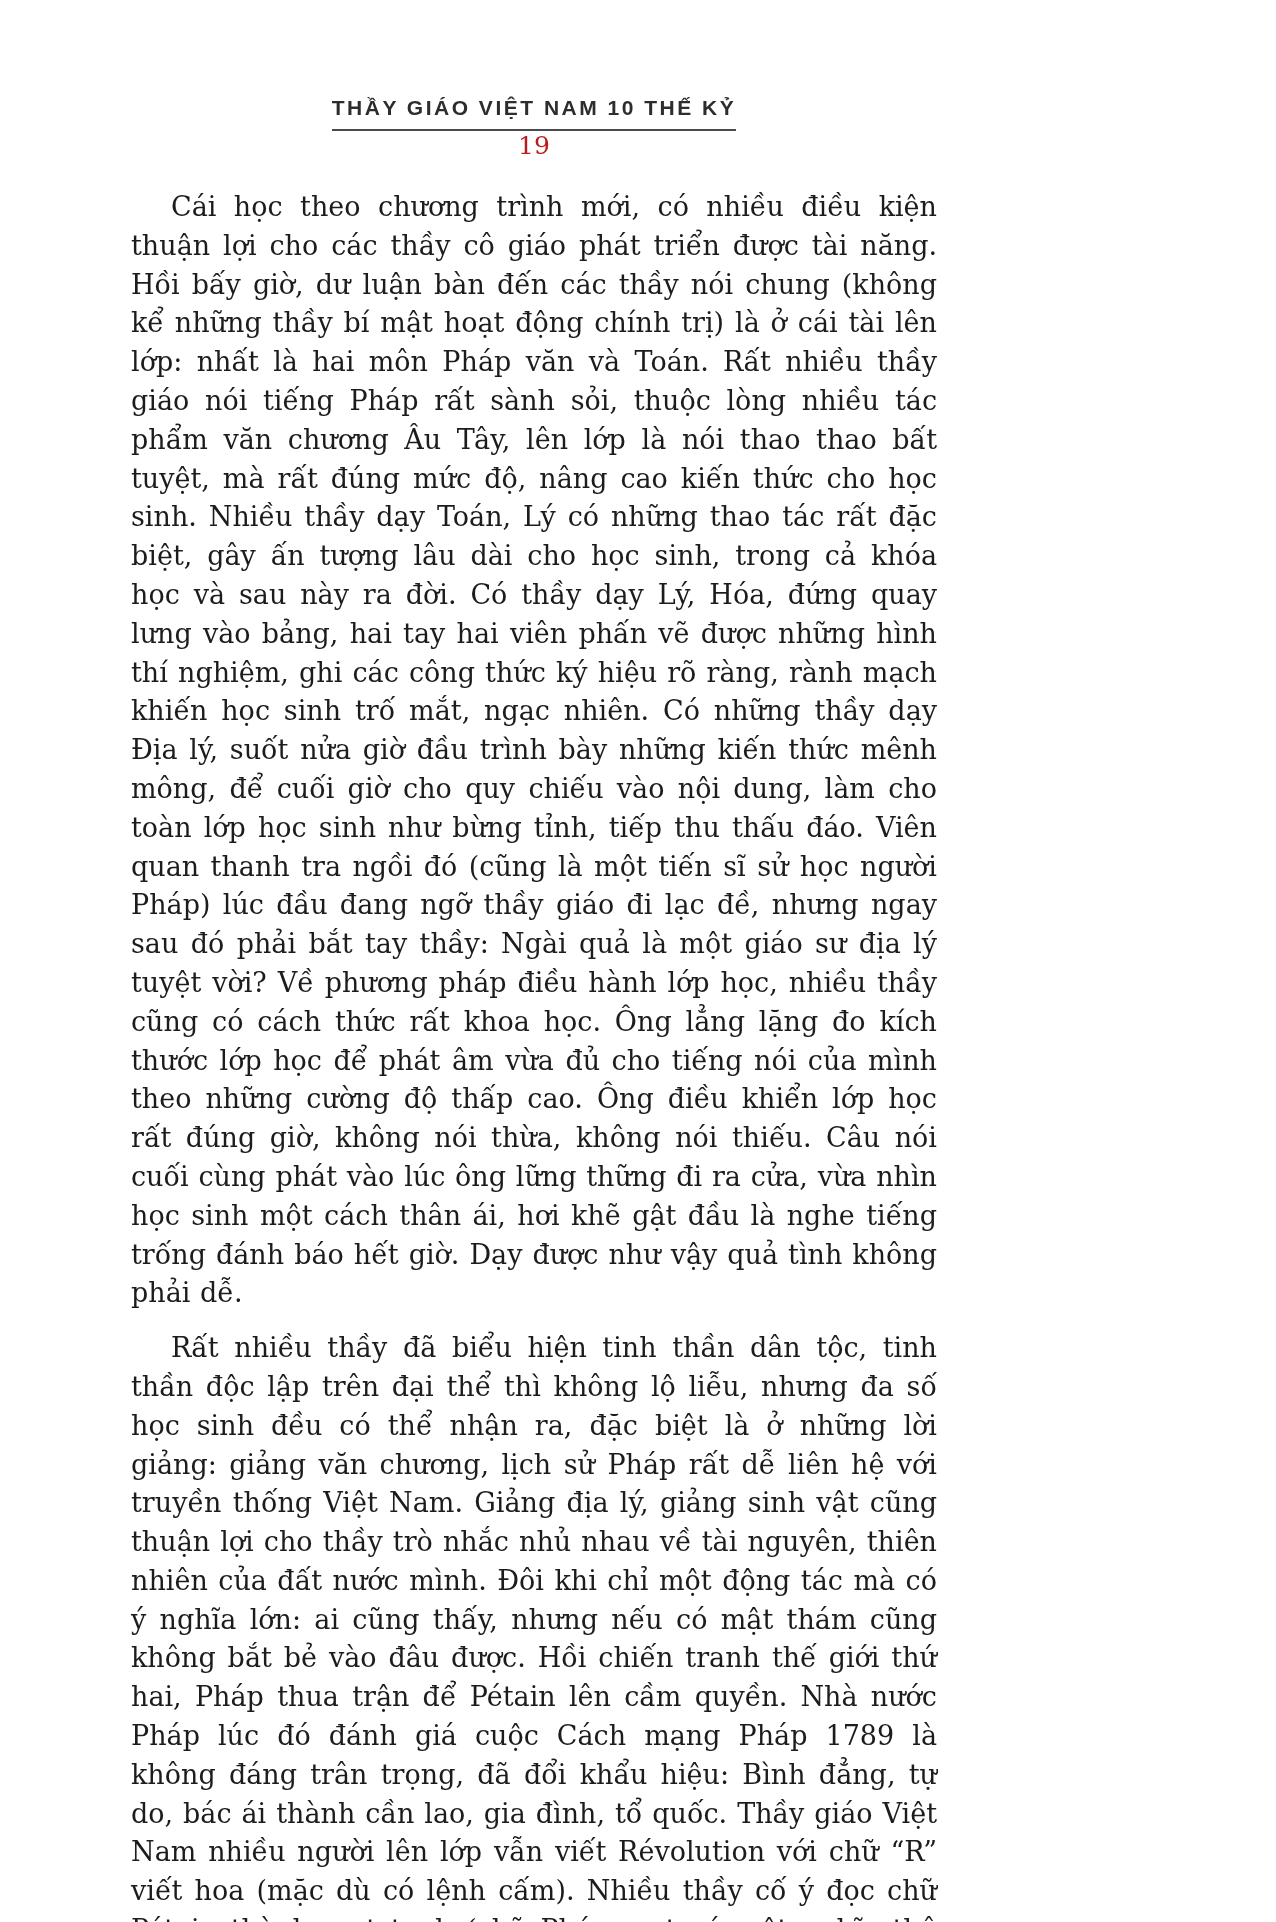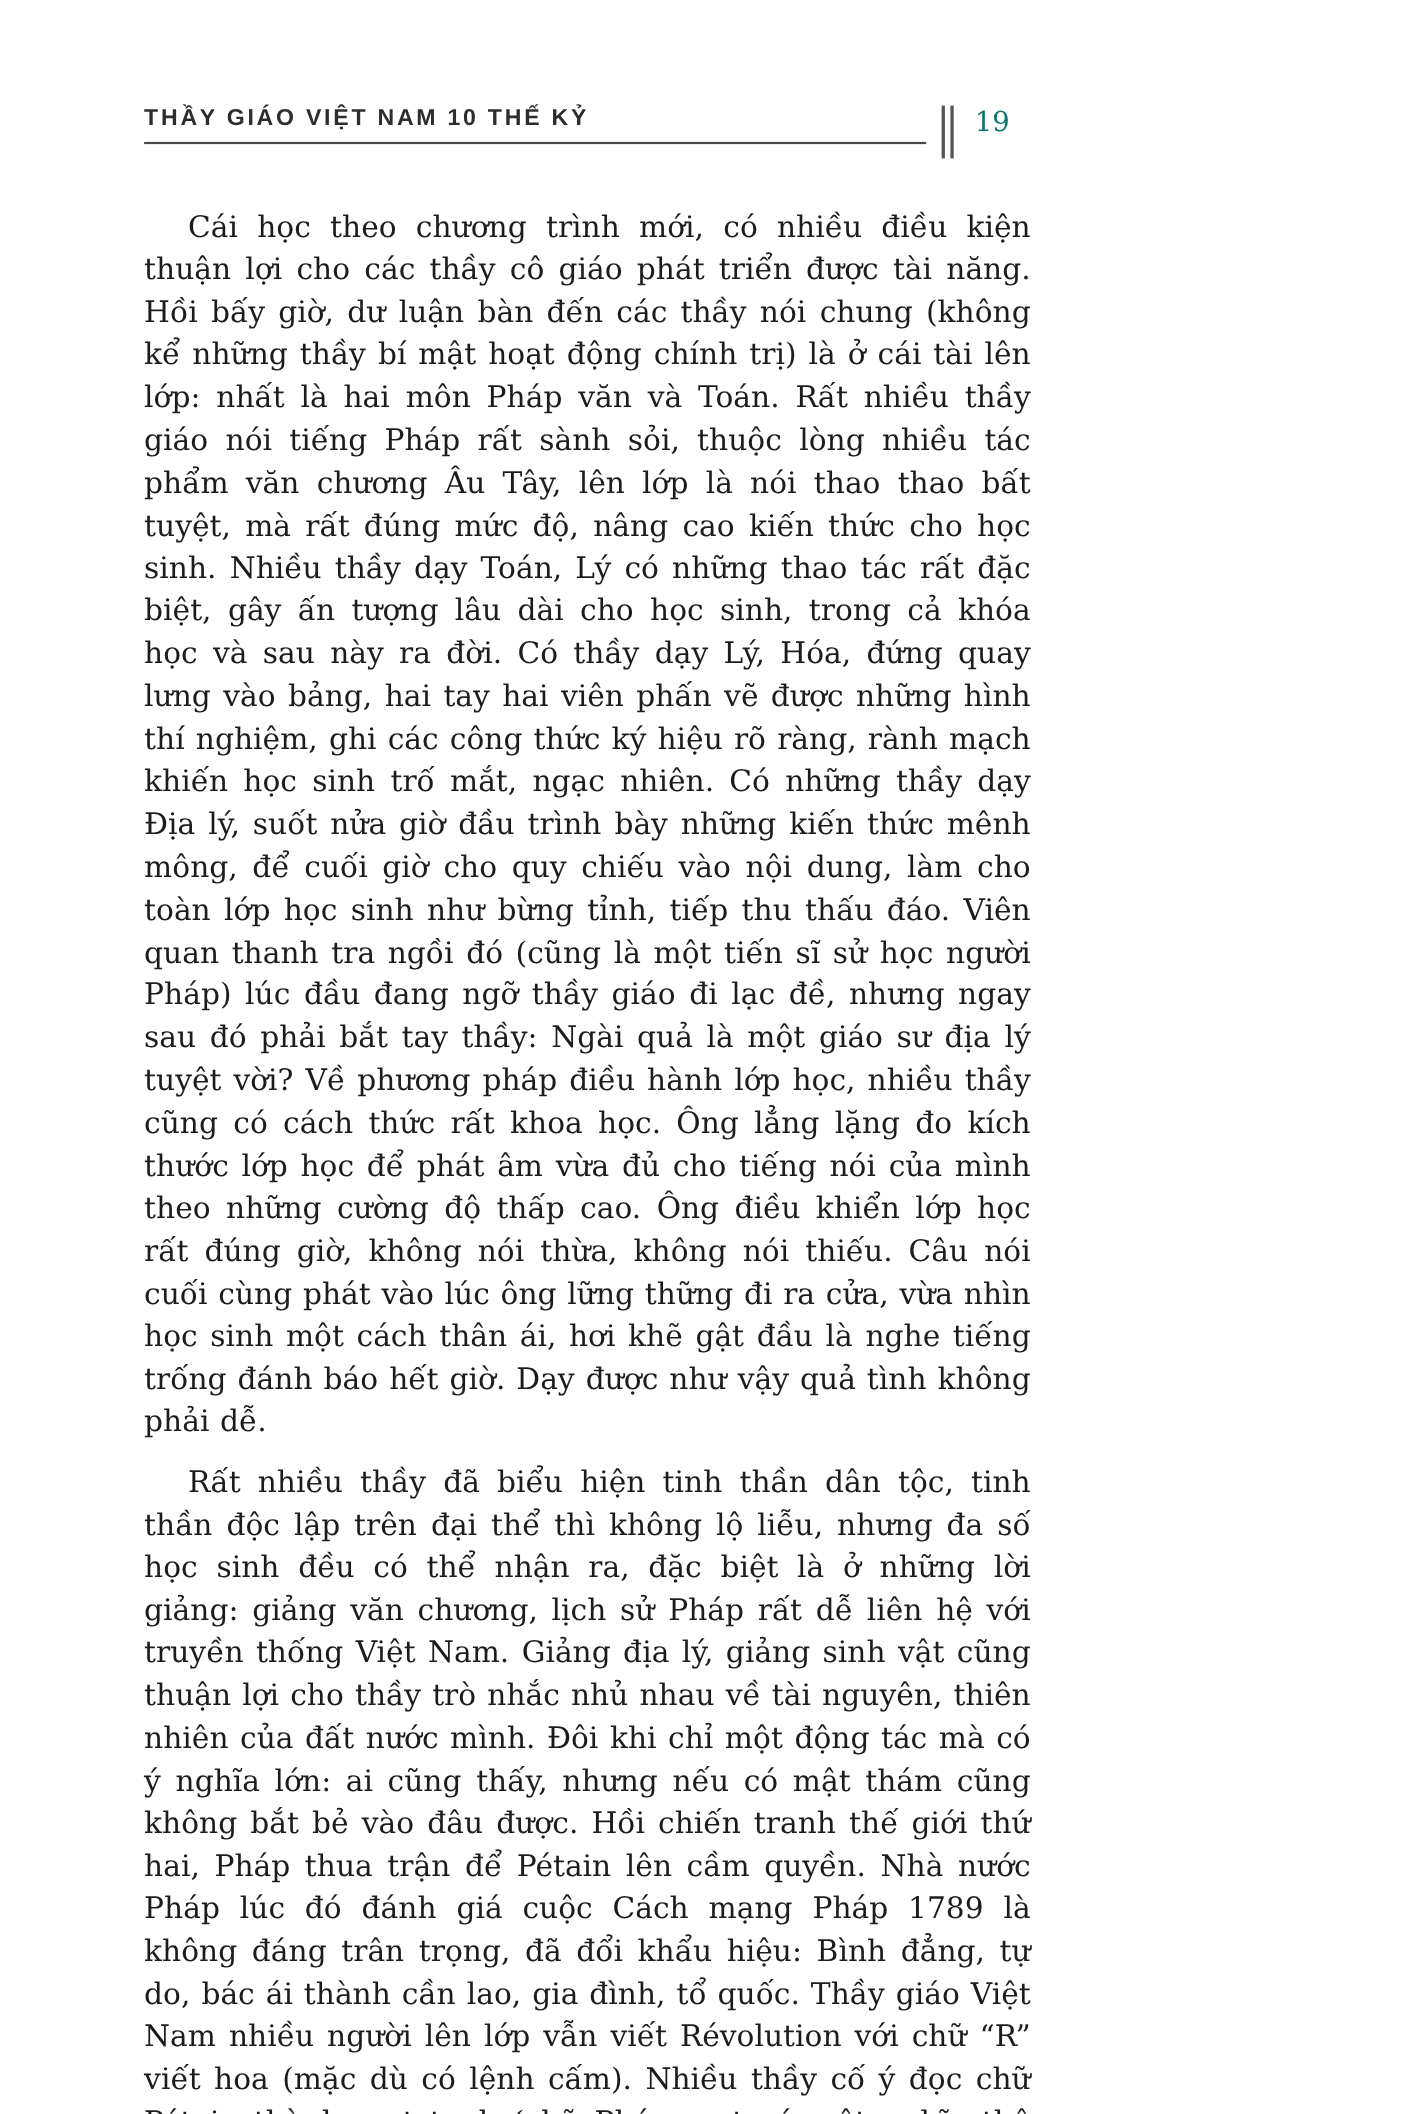--- a/index.html
+++ b/index.html
@@ -20,22 +20,23 @@
   }
   .content-area {
     position: absolute;
     top: 96px;
     left: 131px;
     width: 806px;
   }
   
   .header {
     display: flex;
-    align-items: flex-start;
+    align-items: center;
     height: 50px;
+    flex-direction: column;
   }
   .header-title-wrap {
     flex: 1;
     border-bottom: 2px solid #4a4a4a;
     padding-bottom: 9px;
   }
   .header-title {
     font-family: "Liberation Sans", sans-serif;
     font-weight: bold;
     font-size: 21px;
@@ -48,21 +49,21 @@
     height: 48px;
     margin-left: 14px;
     border-left: 3px solid #555555;
     border-right: 3px solid #555555;
     box-sizing: content-box;
   }
   .page-number {
     width: 70px;
     text-align: center;
     font-size: 25px;
-    color: #0f766e;
+    color: #b91c1c;
     padding-bottom: 10px;
   }
   
   .body-text {
     margin-top: 42px;
   }
   .paragraph {
     font-size: 27px;
     line-height: 38.8px;
     text-align: justify;

